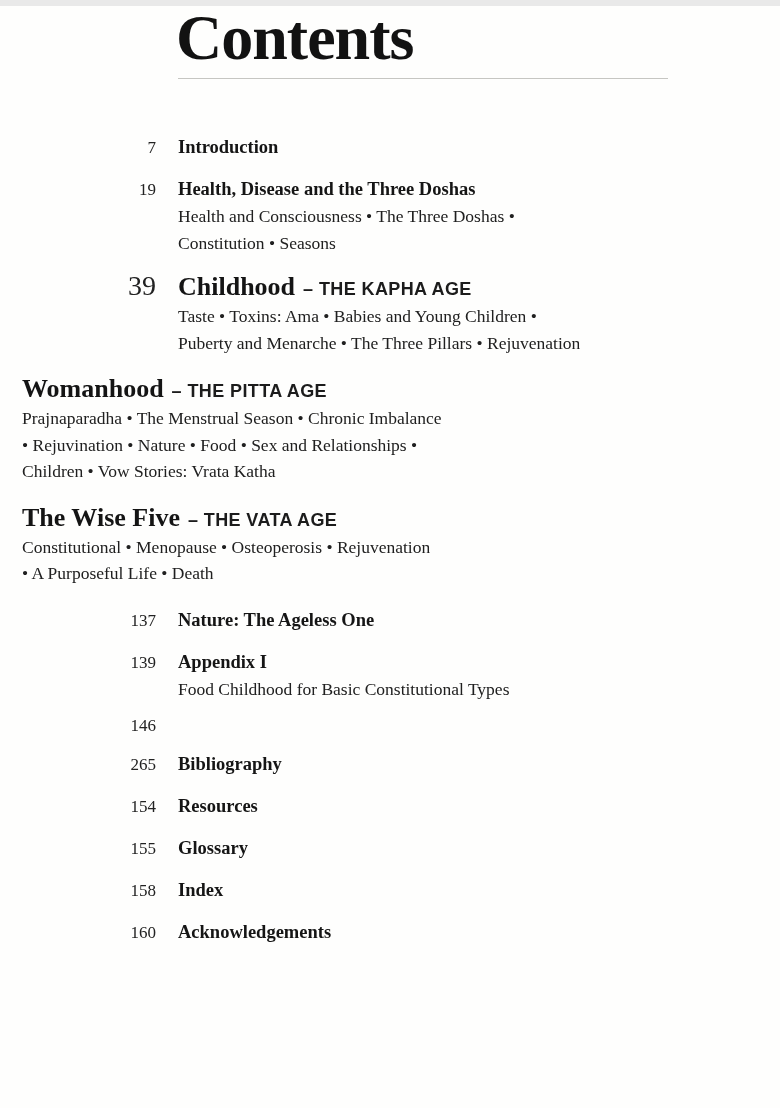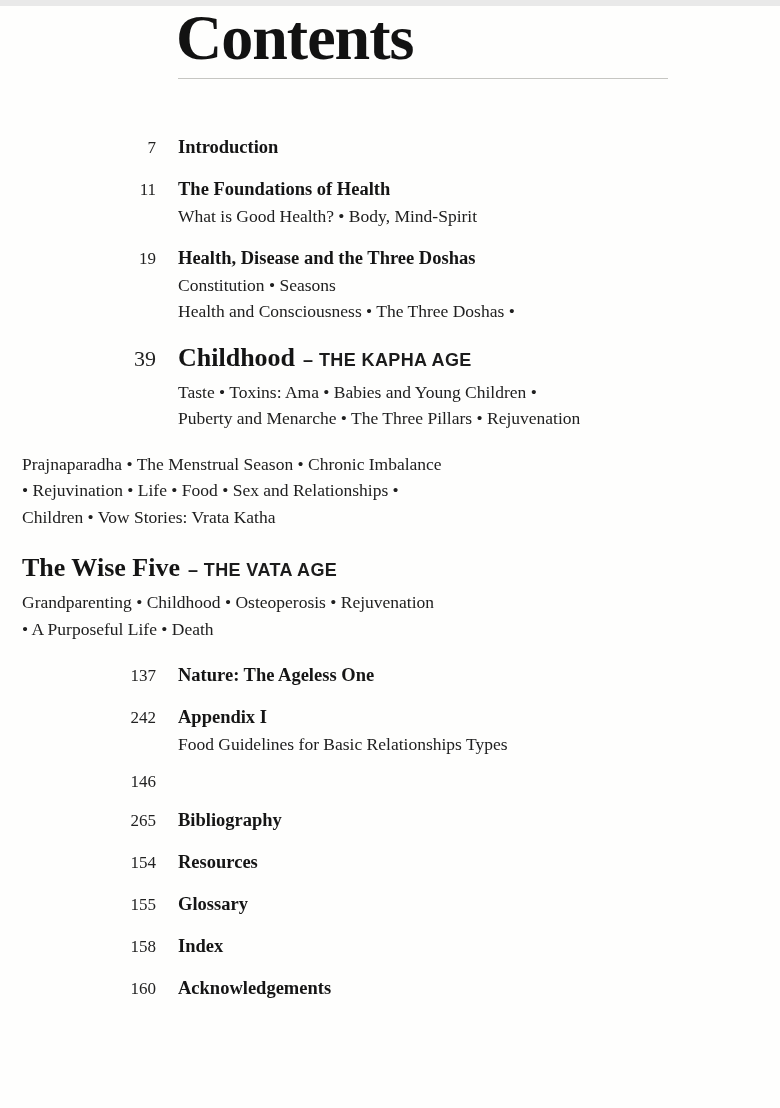--- a/index.html
+++ b/index.html
@@ -34,29 +34,29 @@
     margin-bottom:14px;
   }
   .entry.major { margin-top:5px; margin-bottom:19px; }
   .num {
     flex:none;
     width:156px;
     text-align:right;
     font-size:17px;
     color:#222;
   }
-  .entry.major .num { font-size:22px; }
+  .entry.major .num { font-size:28px; }
   .body { margin-left:22px; width:496px; }
   .entry-title {
     font-weight:700;
     font-size:18.5px;
     line-height:28px;
     color:#151515;
   }
-  .entry.major .entry-title { line-height:38px; }
+  .entry.major .entry-title { line-height:27px; }
   .chapter-name { font-size:26px; font-weight:700; color:#141414; }
   .chapter-suffix {
     font-family:"Liberation Sans", sans-serif;
     font-size:18px;
     font-weight:700;
     letter-spacing:0.4px;
     margin-left:8px;
     color:#1c1c1c;
   }
   .subtitle {
@@ -75,89 +75,83 @@
 
   <div class="toc">
 
     <div class="entry">
       <div class="num">7</div>
       <div class="body">
         <div class="entry-title">Introduction</div>
       </div>
     </div>
 
-    <div class="entry">
-      <div class="num">11</div>
-      <div class="body">
-        <div class="entry-title">The Foundations of Health</div>
-        <div class="subtitle">
-          <div>What is Good Health? • Body, Mind-Spirit</div>
-        </div>
-      </div>
-    </div>
 
     <div class="entry">
       <div class="num">19</div>
       <div class="body">
         <div class="entry-title">Health, Disease and the Three Doshas</div>
         <div class="subtitle">
+          <div>Health and Consciousness • The Three Doshas •</div>
           <div>Constitution • Seasons</div>
-          <div>Health and Consciousness • The Three Doshas •</div>
         </div>
       </div>
     </div>
 
     <div class="entry major">
       <div class="num">39</div>
       <div class="body">
         <div class="entry-title">
           <span class="chapter-name">Childhood</span><span class="chapter-suffix">– THE KAPHA AGE</span>
         </div>
         <div class="subtitle">
           <div>Taste • Toxins: Ama • Babies and Young Children •</div>
           <div>Puberty and Menarche • The Three Pillars • Rejuvenation</div>
         </div>
       </div>
     </div>
 
     <div class="entry major">
       <div class="body">
+        <div class="entry-title">
+          <span class="chapter-name">Womanhood</span><span class="chapter-suffix">– THE PITTA AGE</span>
+        </div>
         <div class="subtitle">
           <div>Prajnaparadha • The Menstrual Season • Chronic Imbalance</div>
-          <div>• Rejuvination • Life • Food • Sex and Relationships •</div>
+          <div>• Rejuvination • Nature • Food • Sex and Relationships •</div>
           <div>Children • Vow Stories: Vrata Katha</div>
         </div>
       </div>
     </div>
 
     <div class="entry major">
       <div class="body">
         <div class="entry-title">
           <span class="chapter-name">The Wise Five</span><span class="chapter-suffix">– THE VATA AGE</span>
         </div>
         <div class="subtitle">
-          <div>Grandparenting • Childhood • Osteoperosis • Rejuvenation</div>
+          <div>Constitutional • Menopause • Osteoperosis • Rejuvenation</div>
           <div>• A Purposeful Life • Death</div>
         </div>
       </div>
     </div>
 
     <div class="entry">
       <div class="num">137</div>
       <div class="body">
         <div class="entry-title">Nature: The Ageless One</div>
       </div>
     </div>
 
     <div class="entry">
-      <div class="num">242</div>
+      <div class="num">139</div>
       <div class="body">
         <div class="entry-title">Appendix I</div>
         <div class="subtitle">
-          <div>Food Guidelines for Basic Relationships Types</div>
+          <div>Food Childhood for Basic Constitutional Types</div>
         </div>
       </div>
     </div>
 
     <div class="entry">
       <div class="num">146</div>
     </div>
 
     <div class="entry">
       <div class="num">265</div>

